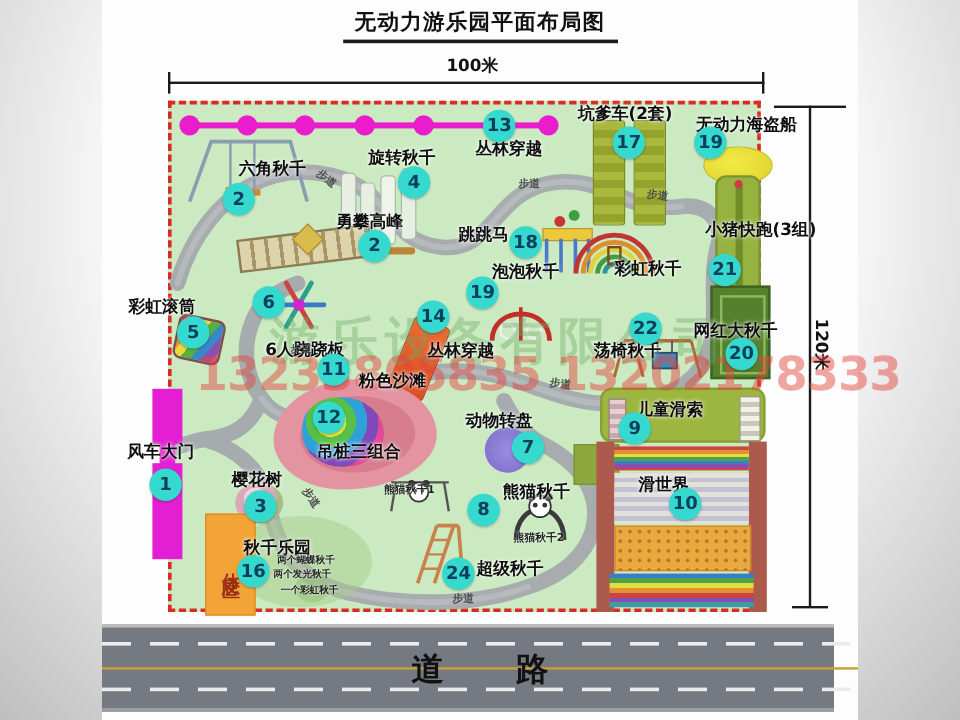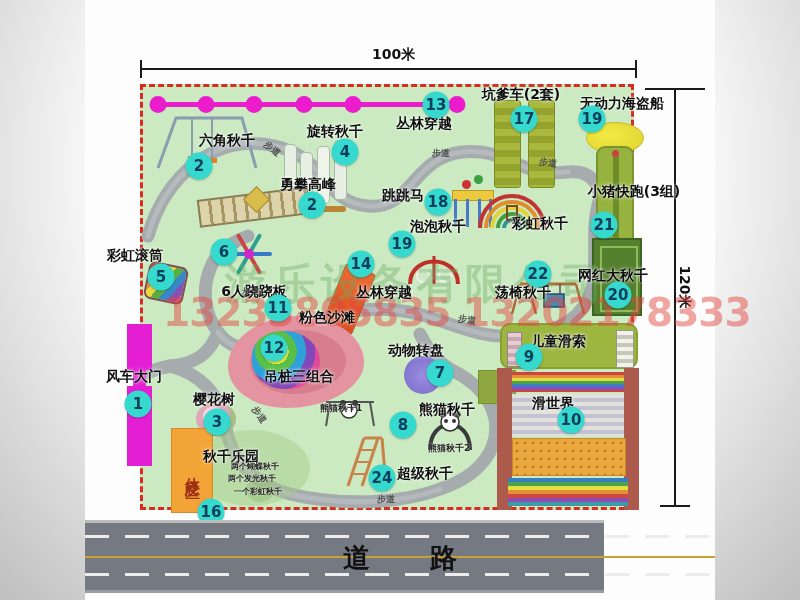--- a/index.html
+++ b/index.html
@@ -28,21 +28,21 @@
       background:#35d9ce;color:#0b3f5b;font-size:15px;font-weight:700;line-height:27px;text-align:center;
       box-shadow:0 1px 2px rgba(0,0,0,.25);}
   .tiny-label{position:absolute;font-size:9px;font-weight:700;color:#222;white-space:nowrap;
       text-shadow:0 0 2px rgba(255,255,255,.9);}
   
   #wm-company{position:absolute;left:225px;top:256px;width:420px;font-size:42px;font-weight:700;
       color:rgba(110,170,100,.40);letter-spacing:6px;white-space:nowrap;}
   #wm-phone{position:absolute;left:163px;top:290px;width:490px;font-size:39px;font-weight:700;
       color:rgba(225,70,60,.48);letter-spacing:-1px;white-space:nowrap;}
   
-  #road{position:absolute;left:85px;top:520px;width:519px;height:67px;background:#757982;
+  #road{position:absolute;left:85px;top:520px;width:610px;height:67px;background:#757982;
         border-top:3px solid #bcbcbc;border-bottom:3px solid #9b9ba3;box-sizing:content-box;}
   .road-dash{position:absolute;left:0;width:630px;height:3px;
         background:repeating-linear-gradient(90deg,#ececec 0 24px,transparent 24px 40px);}
   #road-yellow{position:absolute;left:0;top:33px;width:630px;height:2px;background:#c7a135;}
   #road-label{position:absolute;left:0;top:17px;width:630px;text-align:center;
         font-size:27px;font-weight:700;color:#111;letter-spacing:60px;text-indent:60px;}
   
   #rest{position:absolute;left:171px;top:428px;width:40px;height:83px;background:#f3a437;
         border:1px solid #d9891f;display:flex;align-items:center;justify-content:center;}
   #rest span{writing-mode:vertical-rl;font-size:15px;font-weight:700;color:#9c3116;letter-spacing:4px;}
@@ -51,20 +51,23 @@
   
   .icon{position:absolute;}
   svg{display:block;}
 </style>
 </head>
 <body>
 <div id="app">
 
   <div id="content"></div>
 
+  <div id="title">
+    <span>无动力游乐园平面布局图</span>
+  </div>
 
   <div class="dimline" style="left:140px;top:68px;width:497px;height:2px;"></div>
   <div class="dimline" style="left:140px;top:60px;width:2px;height:18px;"></div>
   <div class="dimline" style="left:635px;top:60px;width:2px;height:18px;"></div>
   <div class="dimlabel" style="left:372px;top:46px;">100米</div>
 
   <div class="dimline" style="left:674px;top:88px;width:2px;height:418px;"></div>
   <div class="dimline" style="left:645px;top:88px;width:60px;height:2px;"></div>
   <div class="dimline" style="left:660px;top:505px;width:30px;height:2px;"></div>
   <div class="dimlabel" style="left:662px;top:278px;transform:rotate(90deg);transform-origin:center;">120米</div>
@@ -273,27 +276,27 @@
       <div class="badge" style="left: 403px; top: 425px;">8</div>
       <div class="attr-label" style="left: 558px; top: 342px;">儿童滑索</div>
       <div class="badge" style="left: 529px; top: 357px;">9</div>
       <div class="attr-label" style="left: 553px; top: 404px;">滑世界</div>
       <div class="badge" style="left: 571px; top: 420px;">10</div>
       <div class="attr-label" style="left: 327px; top: 318px;">粉色沙滩</div>
       <div class="badge" style="left: 278px; top: 308px;">11</div>
       <div class="attr-label" style="left: 299px; top: 377px;">吊桩三组合</div>
       <div class="badge" style="left: 274px; top: 348px;">12</div>
       <div class="attr-label" style="left: 424px; top: 124px;">丛林穿越</div>
-      <div class="badge" style="left: 416px; top: 105px; margin-left: 20px;">13</div>
+      <div class="badge" style="left: 416px; top: 105px;">13</div>
       <div class="attr-label" style="left: 384px; top: 293px;">丛林穿越</div>
       <div class="badge" style="left: 361px; top: 264px;">14</div>
       <div class="attr-label" style="left: 308px; top: 185px;">勇攀高峰</div>
       <div class="badge" style="left: 312px; top: 205px;">2</div>
       <div class="attr-label" style="left: 231px; top: 457px;">秋千乐园</div>
-      <div class="badge" style="left: 211px; top: 476px; margin-top: 36px;">16</div>
+      <div class="badge" style="left: 211px; top: 476px;">16</div>
       <div class="attr-label" style="left: 521px; top: 95px;">坑爹车(2套)</div>
       <div class="badge" style="left: 524px; top: 119px;">17</div>
       <div class="attr-label" style="left: 403px; top: 196px;">跳跳马</div>
       <div class="badge" style="left: 438px; top: 202px;">18</div>
       <div class="attr-label" style="left: 622px; top: 104px;">无动力海盗船</div>
       <div class="badge" style="left: 592px; top: 119px;">19</div>
       <div class="attr-label" style="left: 613px; top: 276px;">网红大秋千</div>
       <div class="badge" style="left: 618px; top: 295px;">20</div>
       <div class="attr-label" style="left: 634px; top: 192px;">小猪快跑(3组)</div>
       <div class="badge" style="left: 604px; top: 213px; margin-top: 12px;">21</div>

